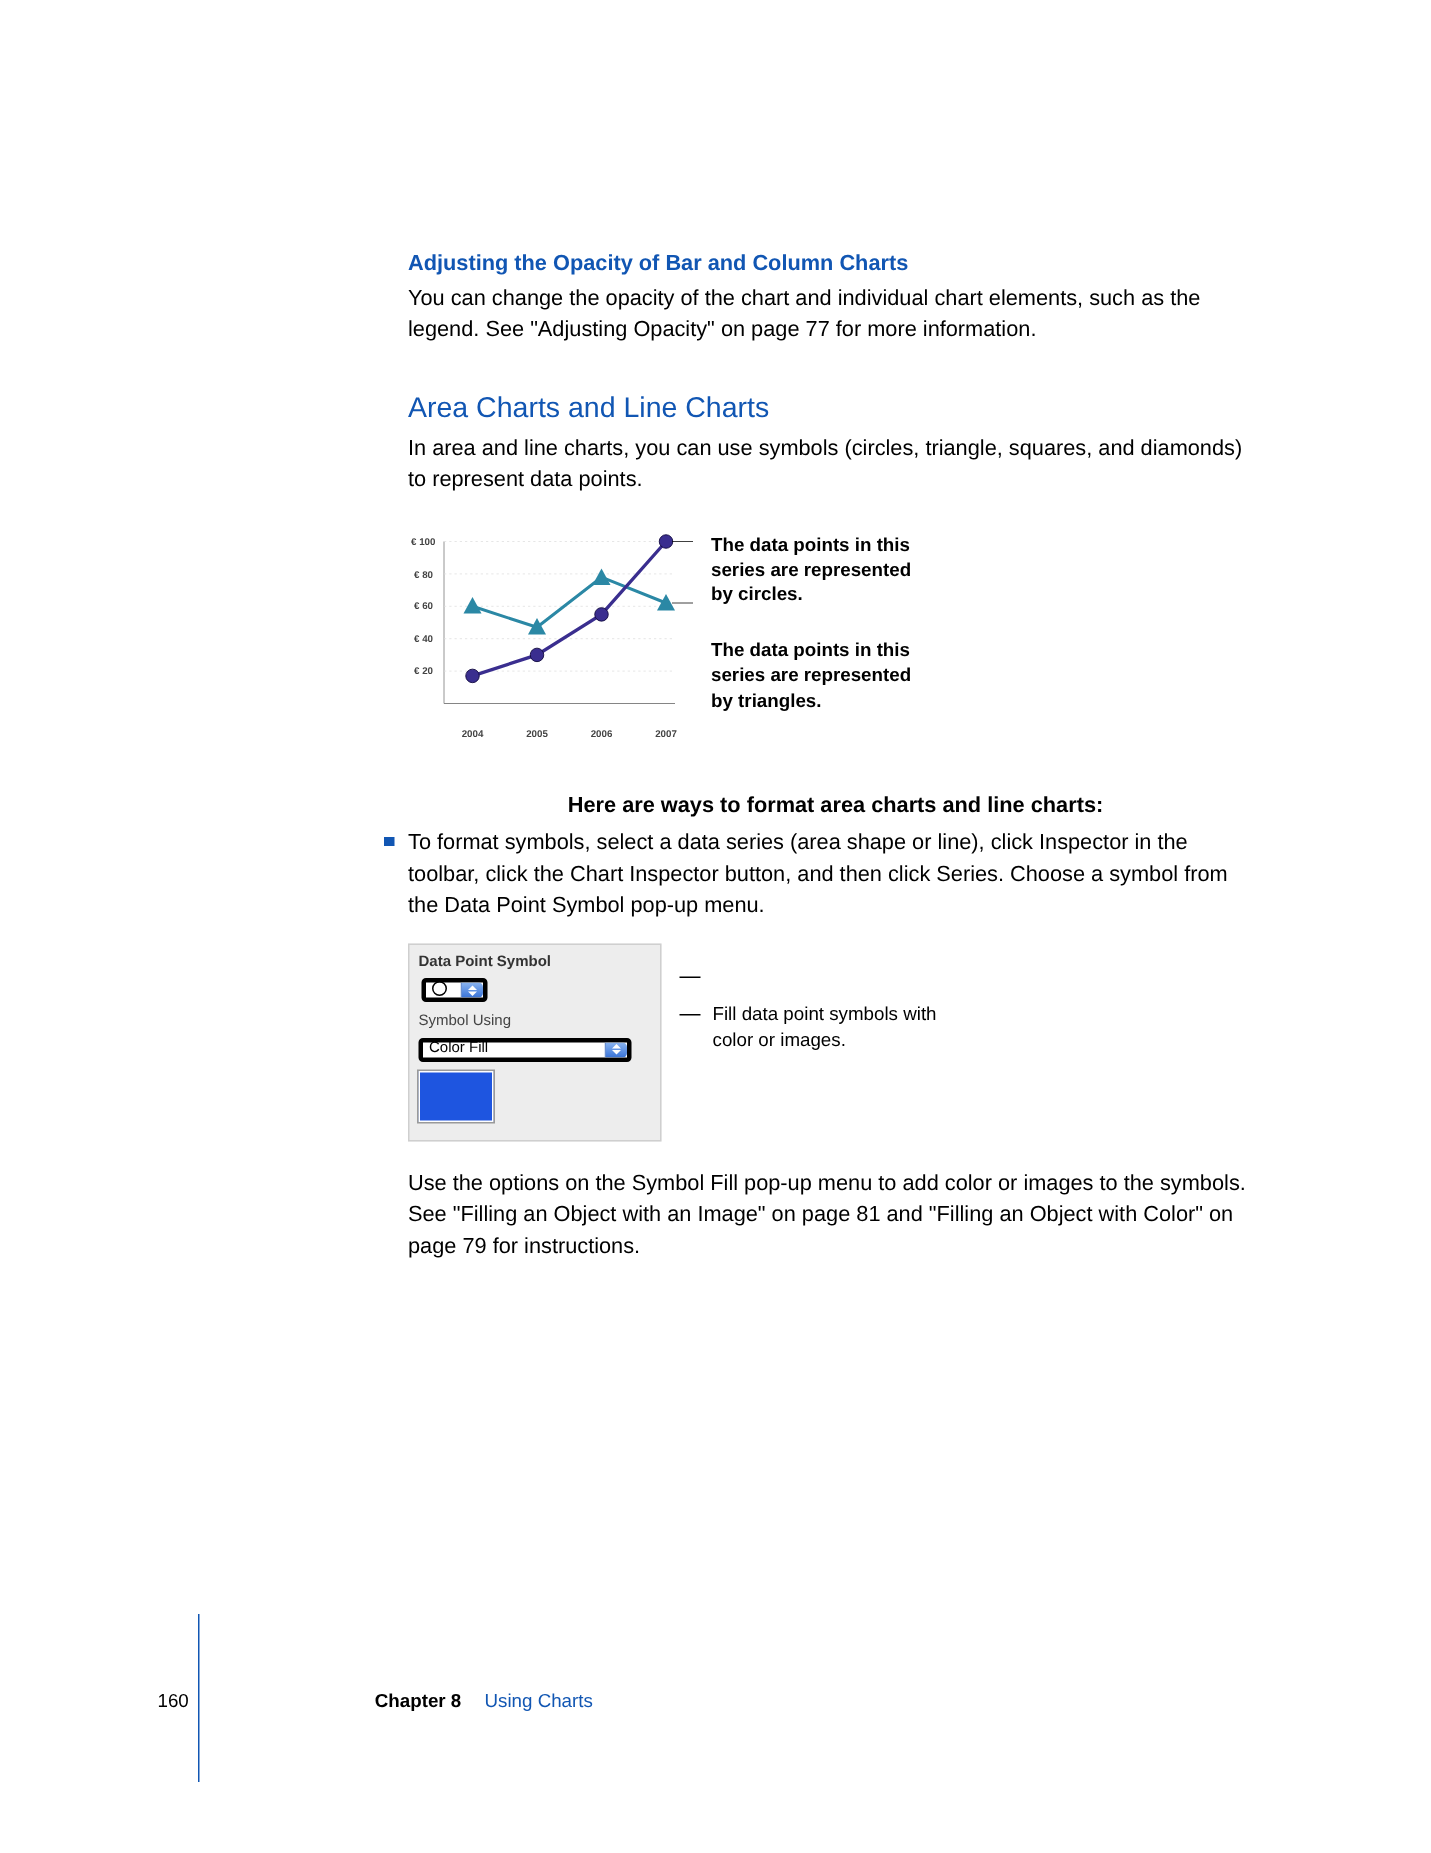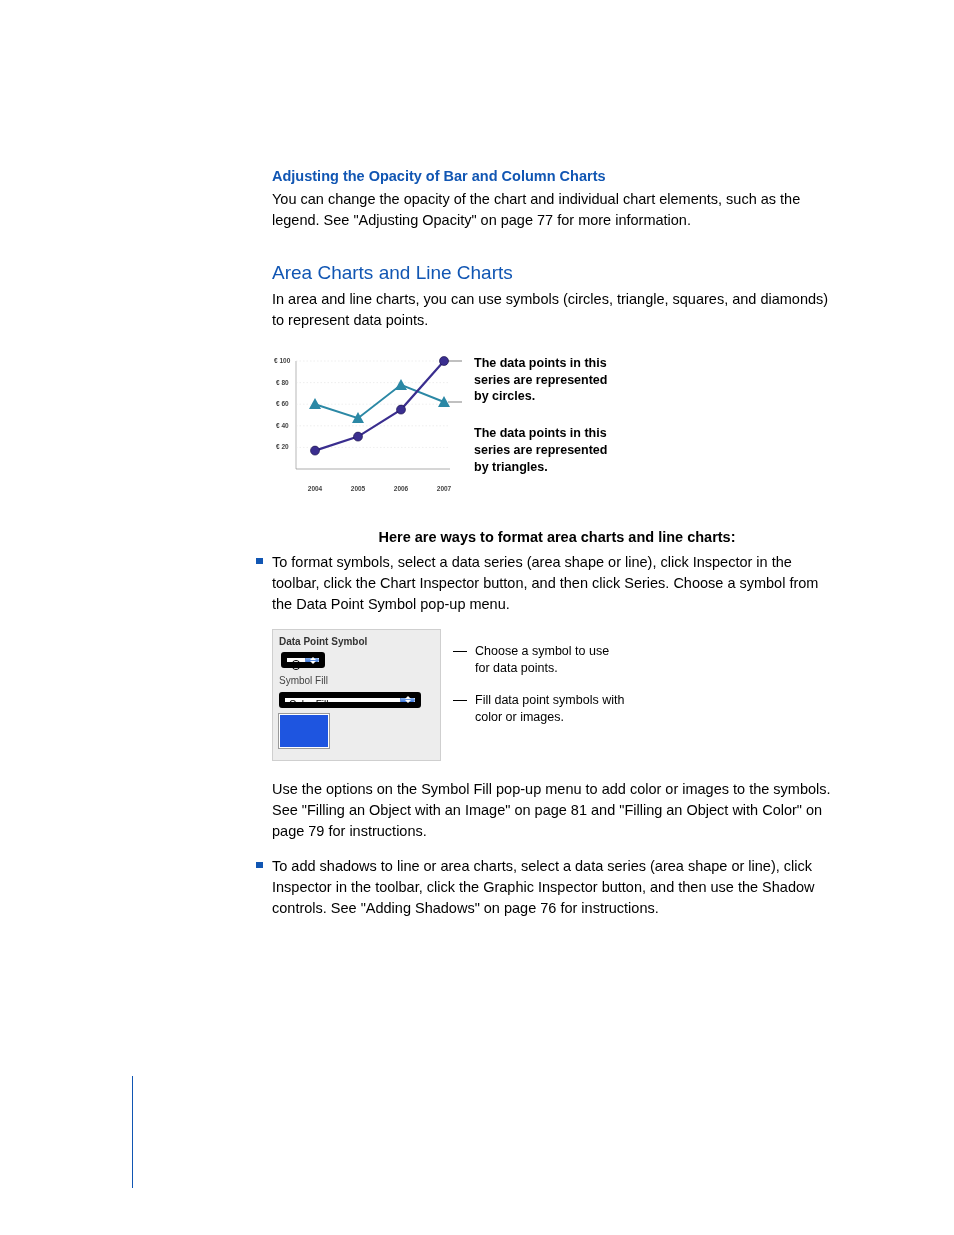--- a/index.html
+++ b/index.html
@@ -93,23 +93,23 @@
     margin-bottom: 3px;
   }
   .panel-sublabel {
     font-weight: 400;
     color: #444;
     margin: 6px 0 3px 0;
     font-size: 10px;
   }
   .popup {
     display: flex;
-    align-items: flex-start;
+    align-items: center;
     background: #fff;
-    border: 6px solid #000000;
+    border: 3px solid #000000;
     border-radius: 3px;
     height: 16px;
     box-sizing: border-box;
     font-size: 10px;
     box-shadow: inset 0 1px 0 rgba(255,255,255,0.7);
   }
   .popup .val {
     flex: 1;
     padding: 0 4px;
     color: #000;
@@ -257,43 +257,46 @@
         <span>To format symbols, select a data series (area shape or line), click Inspector in the toolbar, click the Chart Inspector button, and then click Series. Choose a symbol from the Data Point Symbol pop-up menu.</span>
 
         
         <div class="figure2">
           <div class="panel">
             <div class="panel-label">Data Point Symbol</div>
             <div class="popup short">
               <span class="val"><span class="circle-sym"></span></span>
               <span class="arrowbtn"></span>
             </div>
-            <div class="panel-sublabel">Symbol Fill</div>
+            <div class="panel-sublabel">Symbol Using</div>
             <div class="popup wide">
               <span class="val">Color Fill</span>
               <span class="arrowbtn"></span>
             </div>
             <div class="swatch"></div>
           </div>
           <div class="callouts2">
             <div class="c" style="margin-top:14px">
               <div class="leader"></div>
-              <div class="txt">Choose a symbol to use for data points.</div>
             </div>
             <div class="c" style="margin-top:-2px">
               <div class="leader"></div>
               <div class="txt">Fill data point symbols with color or images.</div>
             </div>
           </div>
         </div>
 
         <p style="margin-top:4px">Use the options on the Symbol Fill pop-up menu to add color or images to the symbols. See "Filling an Object with an Image" on page 81 and "Filling an Object with Color" on page 79 for instructions.</p>
       </li>
-      <li>
-        <span>To add shadows to line or area charts, select a data series (area shape or line), click Inspector in the toolbar, click the Graphic Inspector button, and then use the Shadow controls. See "Adding Shadows" on page 76 for instructions.</span>
-      </li>
     </ul>
 
   </div>
 
   <div class="margin-rule"></div>
 
+  <div class="footer">
+    <span class="page-num">160</span>
+    <span>
+      <span class="chap">Chapter 8</span>
+      <span class="chap-title">Using Charts</span>
+    </span>
+  </div>
 </div>
 
 </body></html>

